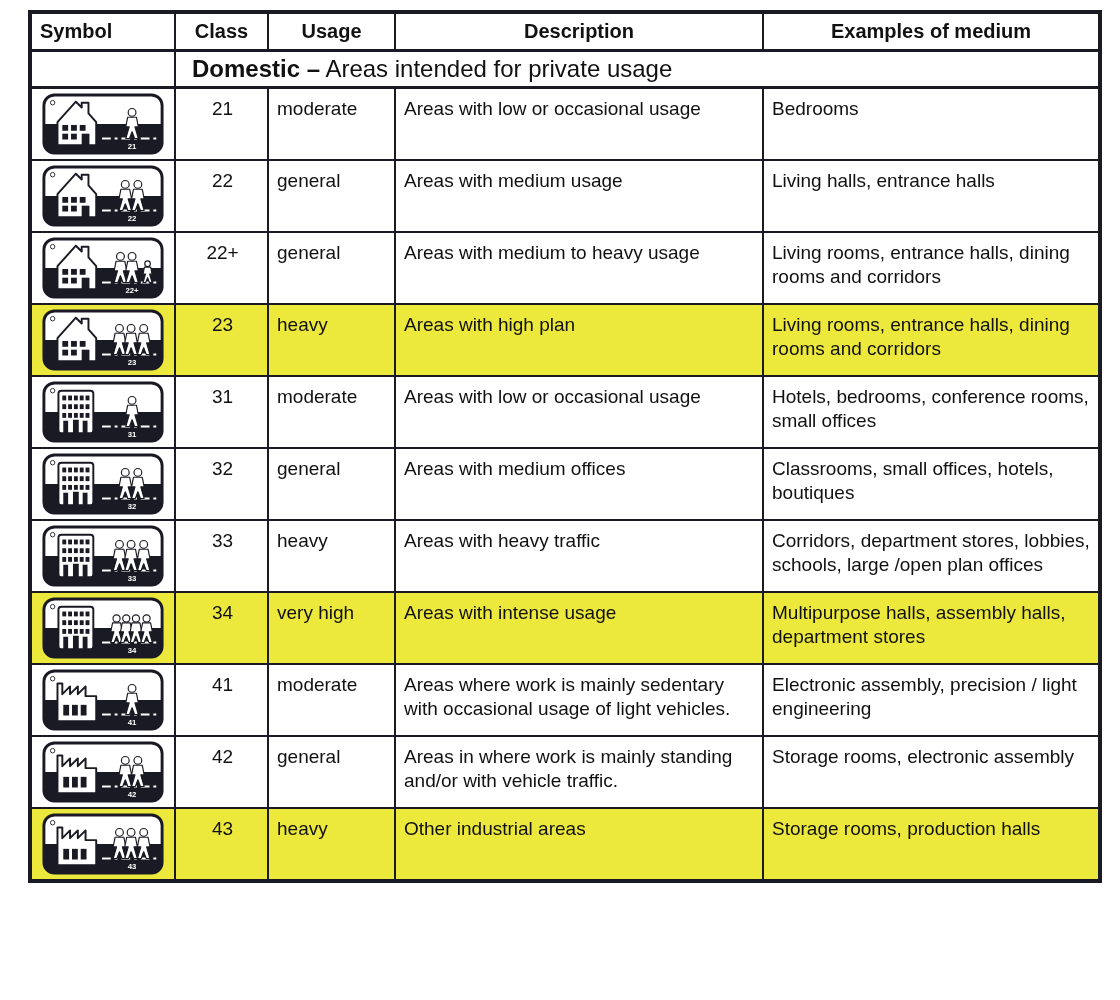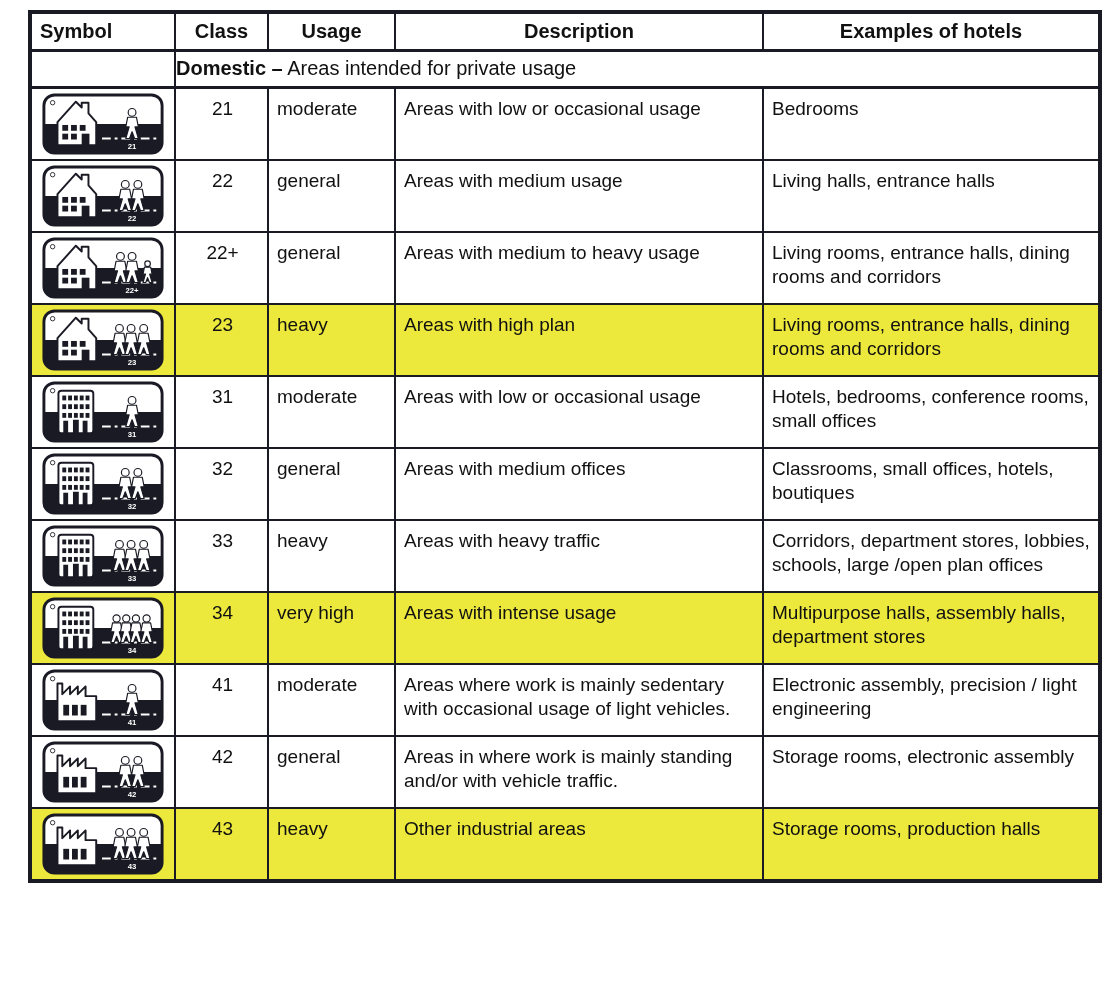--- a/index.html
+++ b/index.html
@@ -32,22 +32,22 @@
     padding: 2px 4px;
   }
   thead th.th-symbol { text-align: left; padding-left: 8px; }
   tr.section-row td {
     height: 37px;
     border-top-width: 3px;
     border-bottom-width: 3px;
     vertical-align: middle;
   }
   td.section-title-cell {
-    font-size: 20px;
-    padding: 2px 0;
+    font-size: 24px;
+    padding: 2px 16px;
     white-space: nowrap;
   }
   tr.data-row td {
     height: 71px;
     font-size: 19px;
     line-height: 24px;
     vertical-align: top;
     padding: 8px 6px 6px 8px;
   }
   tr.data-row td.symbol-cell {
@@ -78,21 +78,21 @@
       <col style="width:127px">
       <col style="width:368px">
       <col style="width:337px">
     </colgroup>
     <thead>
       <tr class="header-row">
         <th class="th-symbol">Symbol</th>
         <th>Class</th>
         <th>Usage</th>
         <th>Description</th>
-        <th>Examples of hotels</th>
+        <th>Examples of medium</th>
       </tr>
     </thead>
     <tbody>
         <tr class="section-row">
           <td class="symbol-cell"></td>
           <td class="section-title-cell" colspan="4"><b>Domestic –</b> <span>Areas intended for private usage</span></td>
         </tr>
         <tr class="data-row">
           <td class="symbol-cell"><svg class="pictogram" width="124" height="62" viewBox="0 0 126 64">
               <rect class="pill-bg" x="2" y="2" width="122" height="60" rx="11"></rect>

